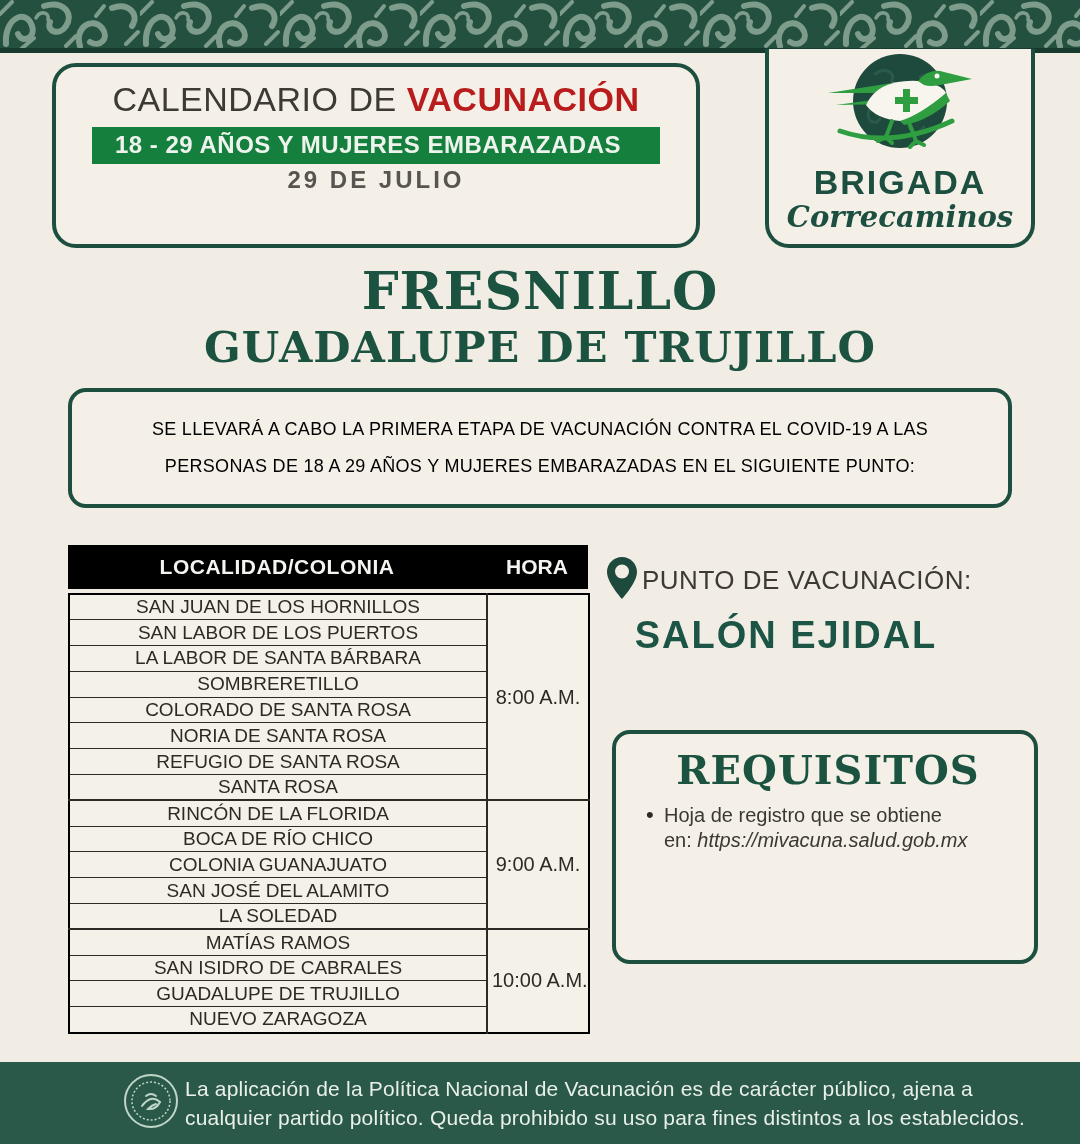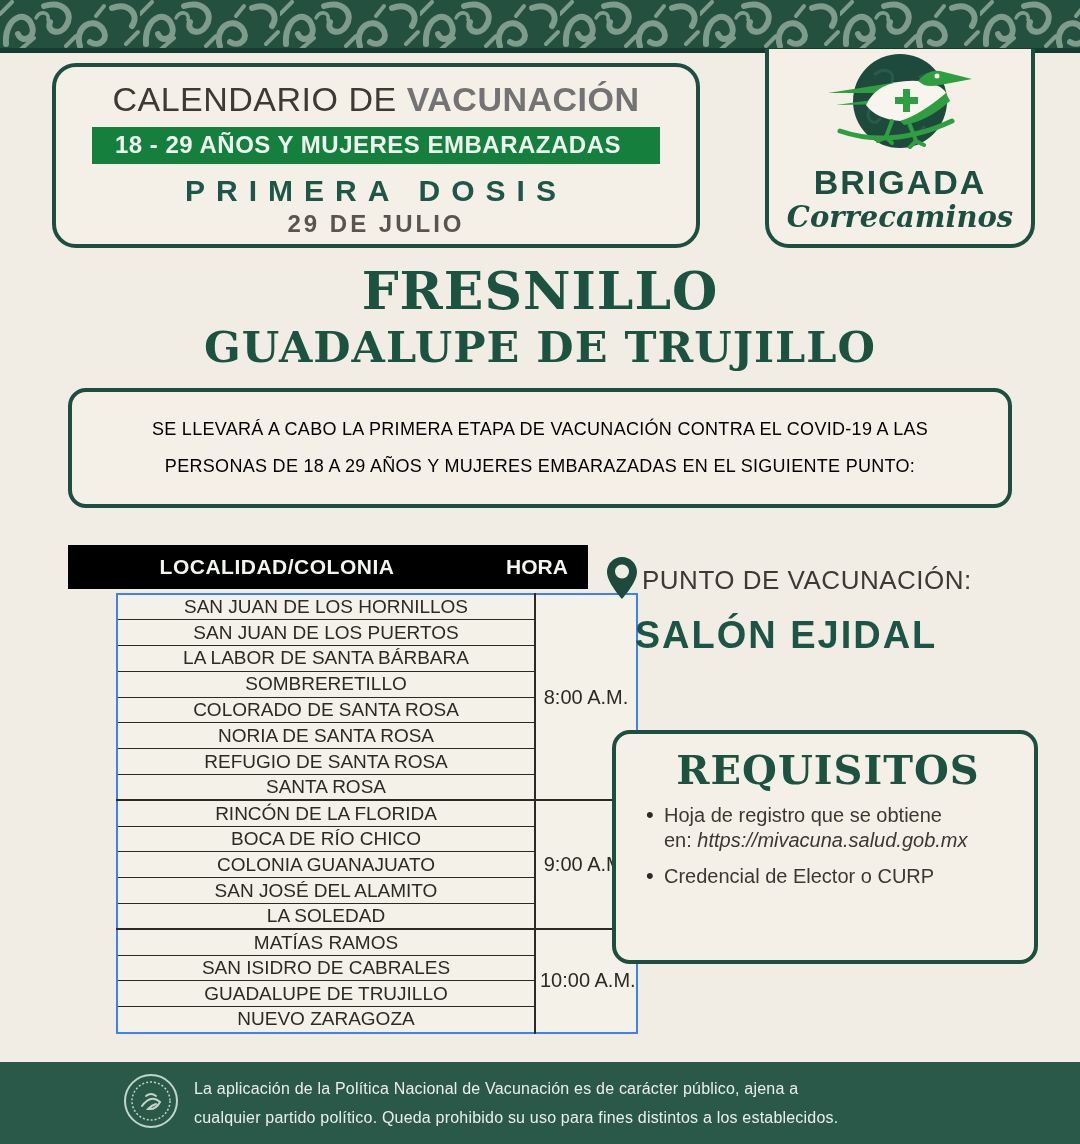--- a/index.html
+++ b/index.html
@@ -7,21 +7,21 @@
   body { font-family:"Liberation Sans", sans-serif; background:#e8e4db; }
   .poster{ position:relative; width:1080px; height:1144px; background:#f1ede4; overflow:hidden; }
 
   
   .band{ position:absolute; top:0; left:0; width:1080px; height:53px; }
 
   
   .cal-box{ position:absolute; left:52px; top:63px; width:648px; height:185px;
     border:4px solid #1d4f40; border-radius:24px; background:#f4f0e7; text-align:center; padding-top:13px;}
   .cal-title{ font-size:34px; letter-spacing:.5px; color:#3d3935; font-weight:500; }
-  .cal-title b{ color:#737373; font-weight:800; }
+  .cal-title b{ color:#b91c1c; font-weight:800; }
   .cal-banner{ margin:8px 36px 0 36px; background:#15803d; color:#eef3ee; font-size:24px;
     font-weight:600; padding:4px 16px 5px 0; letter-spacing:.5px; }
   .cal-dose{ margin-top:10px; color:#1e5747; font-weight:800; font-size:30px; letter-spacing:11px; }
   .cal-date{ margin-top:2px; color:#585450; font-weight:700; font-size:24px; letter-spacing:3px; }
 
   
   .logo-box{ position:absolute; left:765px; top:49px; width:270px; height:199px;
     border:4px solid #1d4f40; border-top:none; border-radius:0 0 24px 24px; background:#f4f0e7; text-align:center; }
   .logo-brand{ color:#1d4f40; font-weight:800; font-size:34px; letter-spacing:2px; margin-top:2px; }
   .logo-script{ color:#1d4f40; font-family:"DejaVu Serif", serif; font-style:italic; font-weight:700; font-size:29px; margin-top:-2px; }
@@ -39,21 +39,21 @@
     font-size:18px; line-height:37px; color:#000000; letter-spacing:.3px; padding:0 34px; }
 
   
   .sched{ position:absolute; left:68px; top:545px; width:520px; }
   .sched-head{ display:flex; background:#000000; color:#f2f5f0; font-weight:700; height:44px; }
   .sched-head .h-loc{ width:418px; display:flex; align-items:center; justify-content:center; font-size:21px; letter-spacing:.5px;}
   .sched-head .h-time{ width:102px; display:flex; align-items:center; justify-content:center; font-size:21px; }
   table.rows{ width:520px; margin-top:4px; border-collapse:collapse; table-layout:fixed; background:#f4f1e8; }
   table.rows td{ border:1px solid #2d2a26; font-size:19px; color:#2d2a26; text-align:center;
     height:25.8px; padding:0 4px; white-space:nowrap; overflow:hidden; }
-  table.rows{ border:2px solid #3b82f6;margin-left:48px; }
+  table.rows{ border:2px solid #000000; }
   table.rows td.loc{ width:418px; }
   table.rows td.time{ width:102px; font-size:20px; border-left:2px solid #2d2a26; }
   table.rows tr.group-start td{ border-top:2px solid #2d2a26; }
 
   
   .punto{ position:absolute; left:606px; top:556px; width:440px; }
   .punto-row{ display:flex; align-items:center; }
   .punto-label{ font-size:26px; color:#3d3935; letter-spacing:.5px; margin-left:4px; }
   .punto-value{ margin-top:10px; text-align:center; width:360px; color:#1c5546; font-weight:800; font-size:38px; letter-spacing:2px; }
 
@@ -64,21 +64,21 @@
     font-size:40px; color:#1b5340; letter-spacing:1px; }
   .req-list{ list-style:none; margin-top:10px; }
   .req-list li{ position:relative; padding-left:18px; font-size:20px; color:#3b3733; line-height:25px; margin-bottom:11px; }
   .req-list li::before{ content:"•"; position:absolute; left:0; top:-1px; font-size:22px; color:#2d2a26; }
   .req-url{ font-style:italic; }
 
   
   .footer{ position:absolute; left:0; bottom:0; width:1080px; height:82px; background:#2b5949;
     display:flex; align-items:center; }
   .seal{ margin-left:122px; flex:0 0 auto; }
-  .footer-text{ margin-left:14px; color:#e9efe9; font-size:16px; line-height:29px; letter-spacing:.2px; }
+  .footer-text{ margin-left:5px; color:#e9efe9; font-size:21px; line-height:29px; letter-spacing:.2px; }
 </style>
 </head>
 <body>
 
 <div class="poster">
 
   <div class="band">
     <svg width="1080" height="53" xmlns="http://www.w3.org/2000/svg">
       <defs>
         <pattern id="swirl" width="140" height="48" patternUnits="userSpaceOnUse">
@@ -98,21 +98,20 @@
         </pattern>
       </defs>
       <rect width="1080" height="48" fill="url(#swirl)"></rect>
       <rect y="48" width="1080" height="5" fill="#173c2f"></rect>
     </svg>
   </div>
 
   <div class="cal-box">
     <div class="cal-title"><span>CALENDARIO DE </span><b>VACUNACIÓN</b></div>
     <div class="cal-banner">18 - 29 AÑOS Y MUJERES EMBARAZADAS</div>
-    <div class="cal-dose">PRIMERA DOSIS</div>
     <div class="cal-date">29 DE JULIO</div>
   </div>
 
   <div class="logo-box">
     <span>
       <svg width="200" height="108" viewBox="0 0 200 108" xmlns="http://www.w3.org/2000/svg">
         <circle cx="100" cy="52" r="47" fill="#1d4a3c"></circle>
         <g stroke="#2a5a4a" fill="none" stroke-width="3" stroke-linecap="round">
           <path d="M75 25 C85 18 95 22 92 32"></path>
           <path d="M110 70 C104 82 118 88 124 78"></path>
@@ -154,21 +153,21 @@
       <div class="h-loc">LOCALIDAD/COLONIA</div>
       <div class="h-time">HORA</div>
     </div>
     <table class="rows">
       <tbody id="sched-body">
           <tr>
             <td class="loc">SAN JUAN DE LOS HORNILLOS</td>
             <td class="time" rowspan="8">8:00 A.M.</td>
           </tr>
           <tr>
-            <td class="loc">SAN JUAN DE LOS PUERTOS</td>
+            <td class="loc">SAN LABOR DE LOS PUERTOS</td>
           </tr>
           <tr>
             <td class="loc">LA LABOR DE SANTA BÁRBARA</td>
           </tr>
           <tr>
             <td class="loc">SOMBRERETILLO</td>
           </tr>
           <tr>
             <td class="loc">COLORADO DE SANTA ROSA</td>
           </tr>
@@ -225,23 +224,20 @@
     </div>
     <div class="punto-value">SALÓN EJIDAL</div>
   </div>
 
   <div class="req-box">
     <div class="req-title">REQUISITOS</div>
     <ul class="req-list">
       <li>
         <span>Hoja de registro que se obtiene</span><br>
         <span>en: </span><span class="req-url">https://mivacuna.salud.gob.mx</span>
-      </li>
-      <li>
-        <span>Credencial de Elector o CURP</span>
       </li>
     </ul>
   </div>
 
   <div class="footer">
     <span class="seal">
       <svg width="58" height="58" viewBox="0 0 58 58" xmlns="http://www.w3.org/2000/svg">
         <circle cx="29" cy="29" r="26" fill="none" stroke="#bfd6c9" stroke-width="2"></circle>
         <circle cx="29" cy="29" r="19" fill="none" stroke="#bfd6c9" stroke-width="1.5" stroke-dasharray="2 2"></circle>
         <path d="M20 34 Q29 22 38 30 Q34 38 26 37 Q30 33 34 32" fill="none" stroke="#bfd6c9" stroke-width="2" stroke-linecap="round"></path>

